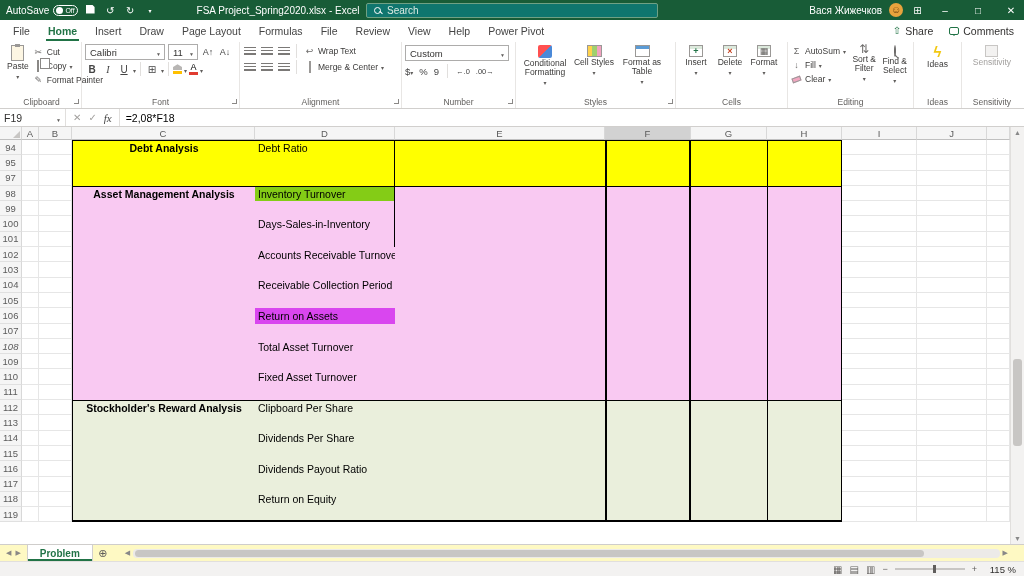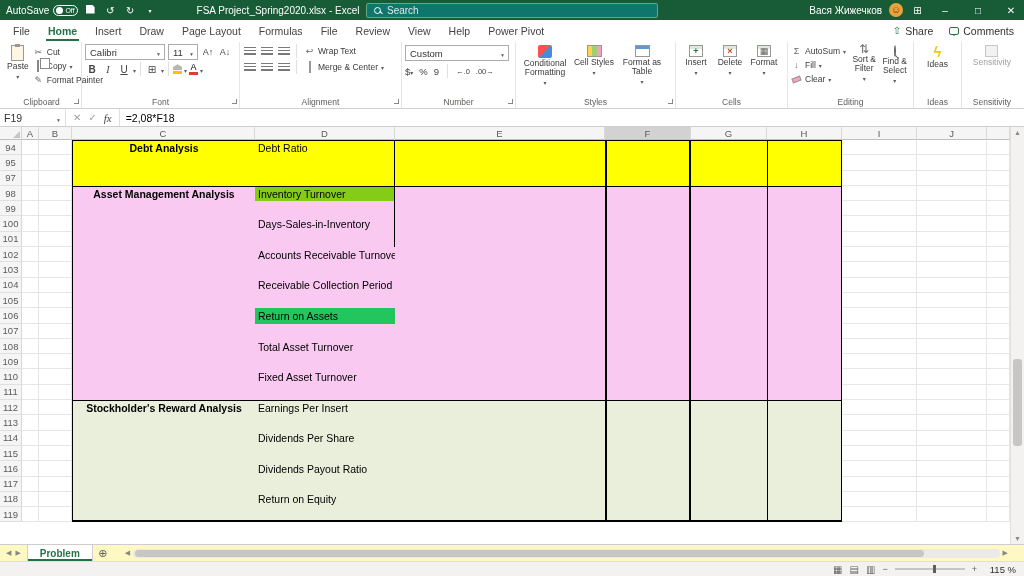--- a/index.html
+++ b/index.html
@@ -592,21 +592,21 @@
           <div class="cell" style="width: 75px; background: rgb(249, 201, 242); border-left: 1px solid rgb(0, 0, 0); border-right: 1px solid rgb(0, 0, 0);"></div>
           <div class="cell plain" style="width: 75px;"></div>
           <div class="cell plain" style="width: 70px;"></div>
           <div class="cell plain" style="width: 23px;"></div>
         </div>
         <div class="srow">
           <div class="rownum" style="width: 22px;">106</div>
           <div class="cell plain" style="width: 17px;"></div>
           <div class="cell plain" style="width: 33px;"></div>
           <div class="cell" style="width: 183px; background: rgb(249, 201, 242); border-left: 1px solid rgb(0, 0, 0);"></div>
-          <div class="cell" style="width: 140px; background: #22c55e;">Return on Assets</div>
+          <div class="cell" style="width: 140px; background: #d946ef;">Return on Assets</div>
           <div class="cell" style="width: 210px; background: rgb(249, 201, 242);"></div>
           <div class="cell" style="width: 86px; background: rgb(249, 201, 242); border-left: 2px solid rgb(0, 0, 0); border-right: 2px solid rgb(0, 0, 0);"></div>
           <div class="cell" style="width: 76px; background: rgb(249, 201, 242);"></div>
           <div class="cell" style="width: 75px; background: rgb(249, 201, 242); border-left: 1px solid rgb(0, 0, 0); border-right: 1px solid rgb(0, 0, 0);"></div>
           <div class="cell plain" style="width: 75px;"></div>
           <div class="cell plain" style="width: 70px;"></div>
           <div class="cell plain" style="width: 23px;"></div>
         </div>
         <div class="srow">
           <div class="rownum" style="width: 22px;">107</div>
@@ -616,21 +616,21 @@
           <div class="cell" style="width: 140px; background: rgb(249, 201, 242);"></div>
           <div class="cell" style="width: 210px; background: rgb(249, 201, 242);"></div>
           <div class="cell" style="width: 86px; background: rgb(249, 201, 242); border-left: 2px solid rgb(0, 0, 0); border-right: 2px solid rgb(0, 0, 0);"></div>
           <div class="cell" style="width: 76px; background: rgb(249, 201, 242);"></div>
           <div class="cell" style="width: 75px; background: rgb(249, 201, 242); border-left: 1px solid rgb(0, 0, 0); border-right: 1px solid rgb(0, 0, 0);"></div>
           <div class="cell plain" style="width: 75px;"></div>
           <div class="cell plain" style="width: 70px;"></div>
           <div class="cell plain" style="width: 23px;"></div>
         </div>
         <div class="srow">
-          <div class="rownum" style="width: 22px;">108</div>
+          <div class="rownum" style="width: 22px; font-style: italic;">108</div>
           <div class="cell plain" style="width: 17px;"></div>
           <div class="cell plain" style="width: 33px;"></div>
           <div class="cell" style="width: 183px; background: rgb(249, 201, 242); border-left: 1px solid rgb(0, 0, 0);"></div>
           <div class="cell" style="width: 140px; background: rgb(249, 201, 242);">Total Asset Turnover</div>
           <div class="cell" style="width: 210px; background: rgb(249, 201, 242);"></div>
           <div class="cell" style="width: 86px; background: rgb(249, 201, 242); border-left: 2px solid rgb(0, 0, 0); border-right: 2px solid rgb(0, 0, 0);"></div>
           <div class="cell" style="width: 76px; background: rgb(249, 201, 242);"></div>
           <div class="cell" style="width: 75px; background: rgb(249, 201, 242); border-left: 1px solid rgb(0, 0, 0); border-right: 1px solid rgb(0, 0, 0);"></div>
           <div class="cell plain" style="width: 75px;"></div>
           <div class="cell plain" style="width: 70px;"></div>
@@ -676,21 +676,21 @@
           <div class="cell" style="width: 75px; background: rgb(249, 201, 242); border-left: 1px solid rgb(0, 0, 0); border-right: 1px solid rgb(0, 0, 0);"></div>
           <div class="cell plain" style="width: 75px;"></div>
           <div class="cell plain" style="width: 70px;"></div>
           <div class="cell plain" style="width: 23px;"></div>
         </div>
         <div class="srow">
           <div class="rownum" style="width: 22px;">112</div>
           <div class="cell plain" style="width: 17px;"></div>
           <div class="cell plain" style="width: 33px;"></div>
           <div class="cell ctitle" style="width: 183px; background: rgb(234, 239, 220); border-top: 1px solid rgb(0, 0, 0); border-left: 1px solid rgb(0, 0, 0);">Stockholder's Reward Analysis</div>
-          <div class="cell" style="width: 140px; background: rgb(234, 239, 220); border-top: 1px solid rgb(0, 0, 0);">Earnings Per Insert</div>
+          <div class="cell" style="width: 140px; background: rgb(234, 239, 220); border-top: 1px solid rgb(0, 0, 0);">Clipboard Per Share</div>
           <div class="cell" style="width: 210px; background: rgb(234, 239, 220); border-top: 1px solid rgb(0, 0, 0);"></div>
           <div class="cell" style="width: 86px; background: rgb(234, 239, 220); border-top: 1px solid rgb(0, 0, 0); border-left: 2px solid rgb(0, 0, 0); border-right: 2px solid rgb(0, 0, 0);"></div>
           <div class="cell" style="width: 76px; background: rgb(234, 239, 220); border-top: 1px solid rgb(0, 0, 0);"></div>
           <div class="cell" style="width: 75px; background: rgb(234, 239, 220); border-top: 1px solid rgb(0, 0, 0); border-left: 1px solid rgb(0, 0, 0); border-right: 1px solid rgb(0, 0, 0);"></div>
           <div class="cell plain" style="width: 75px;"></div>
           <div class="cell plain" style="width: 70px;"></div>
           <div class="cell plain" style="width: 23px;"></div>
         </div>
         <div class="srow">
           <div class="rownum" style="width: 22px;">113</div>

